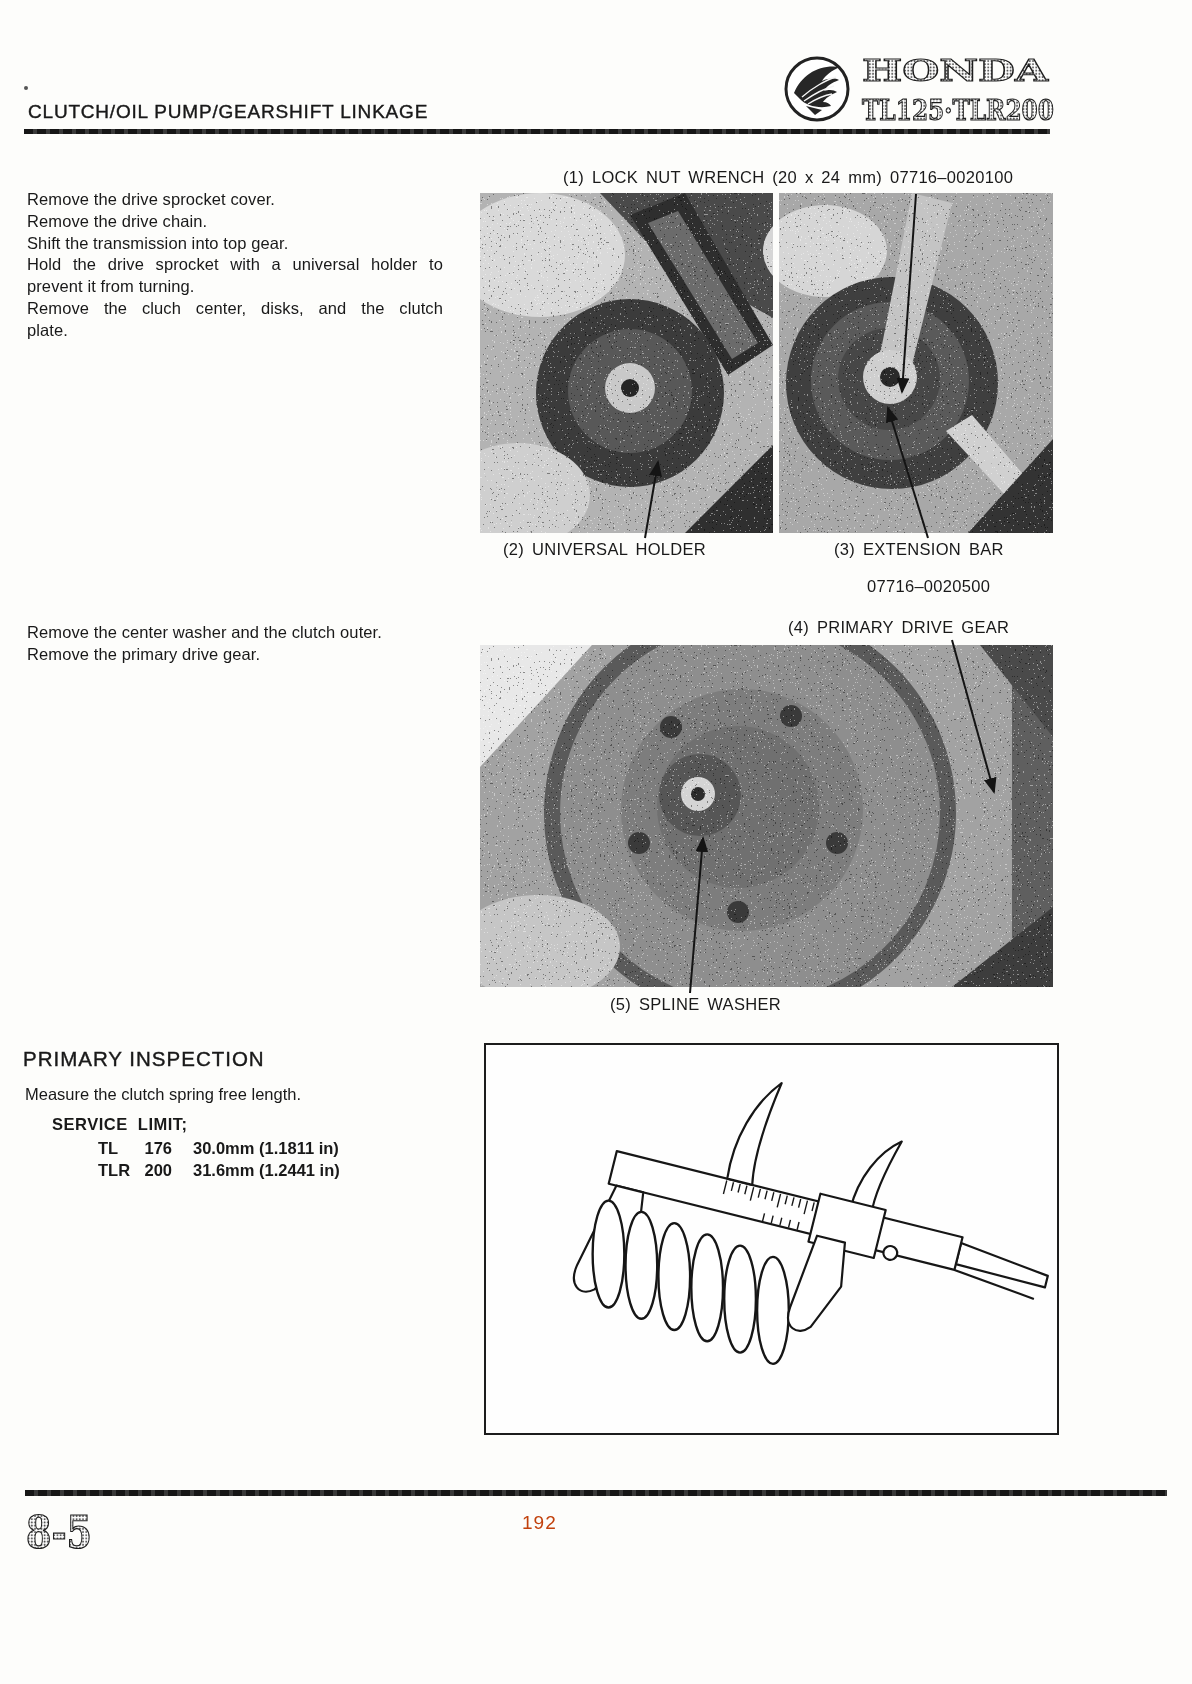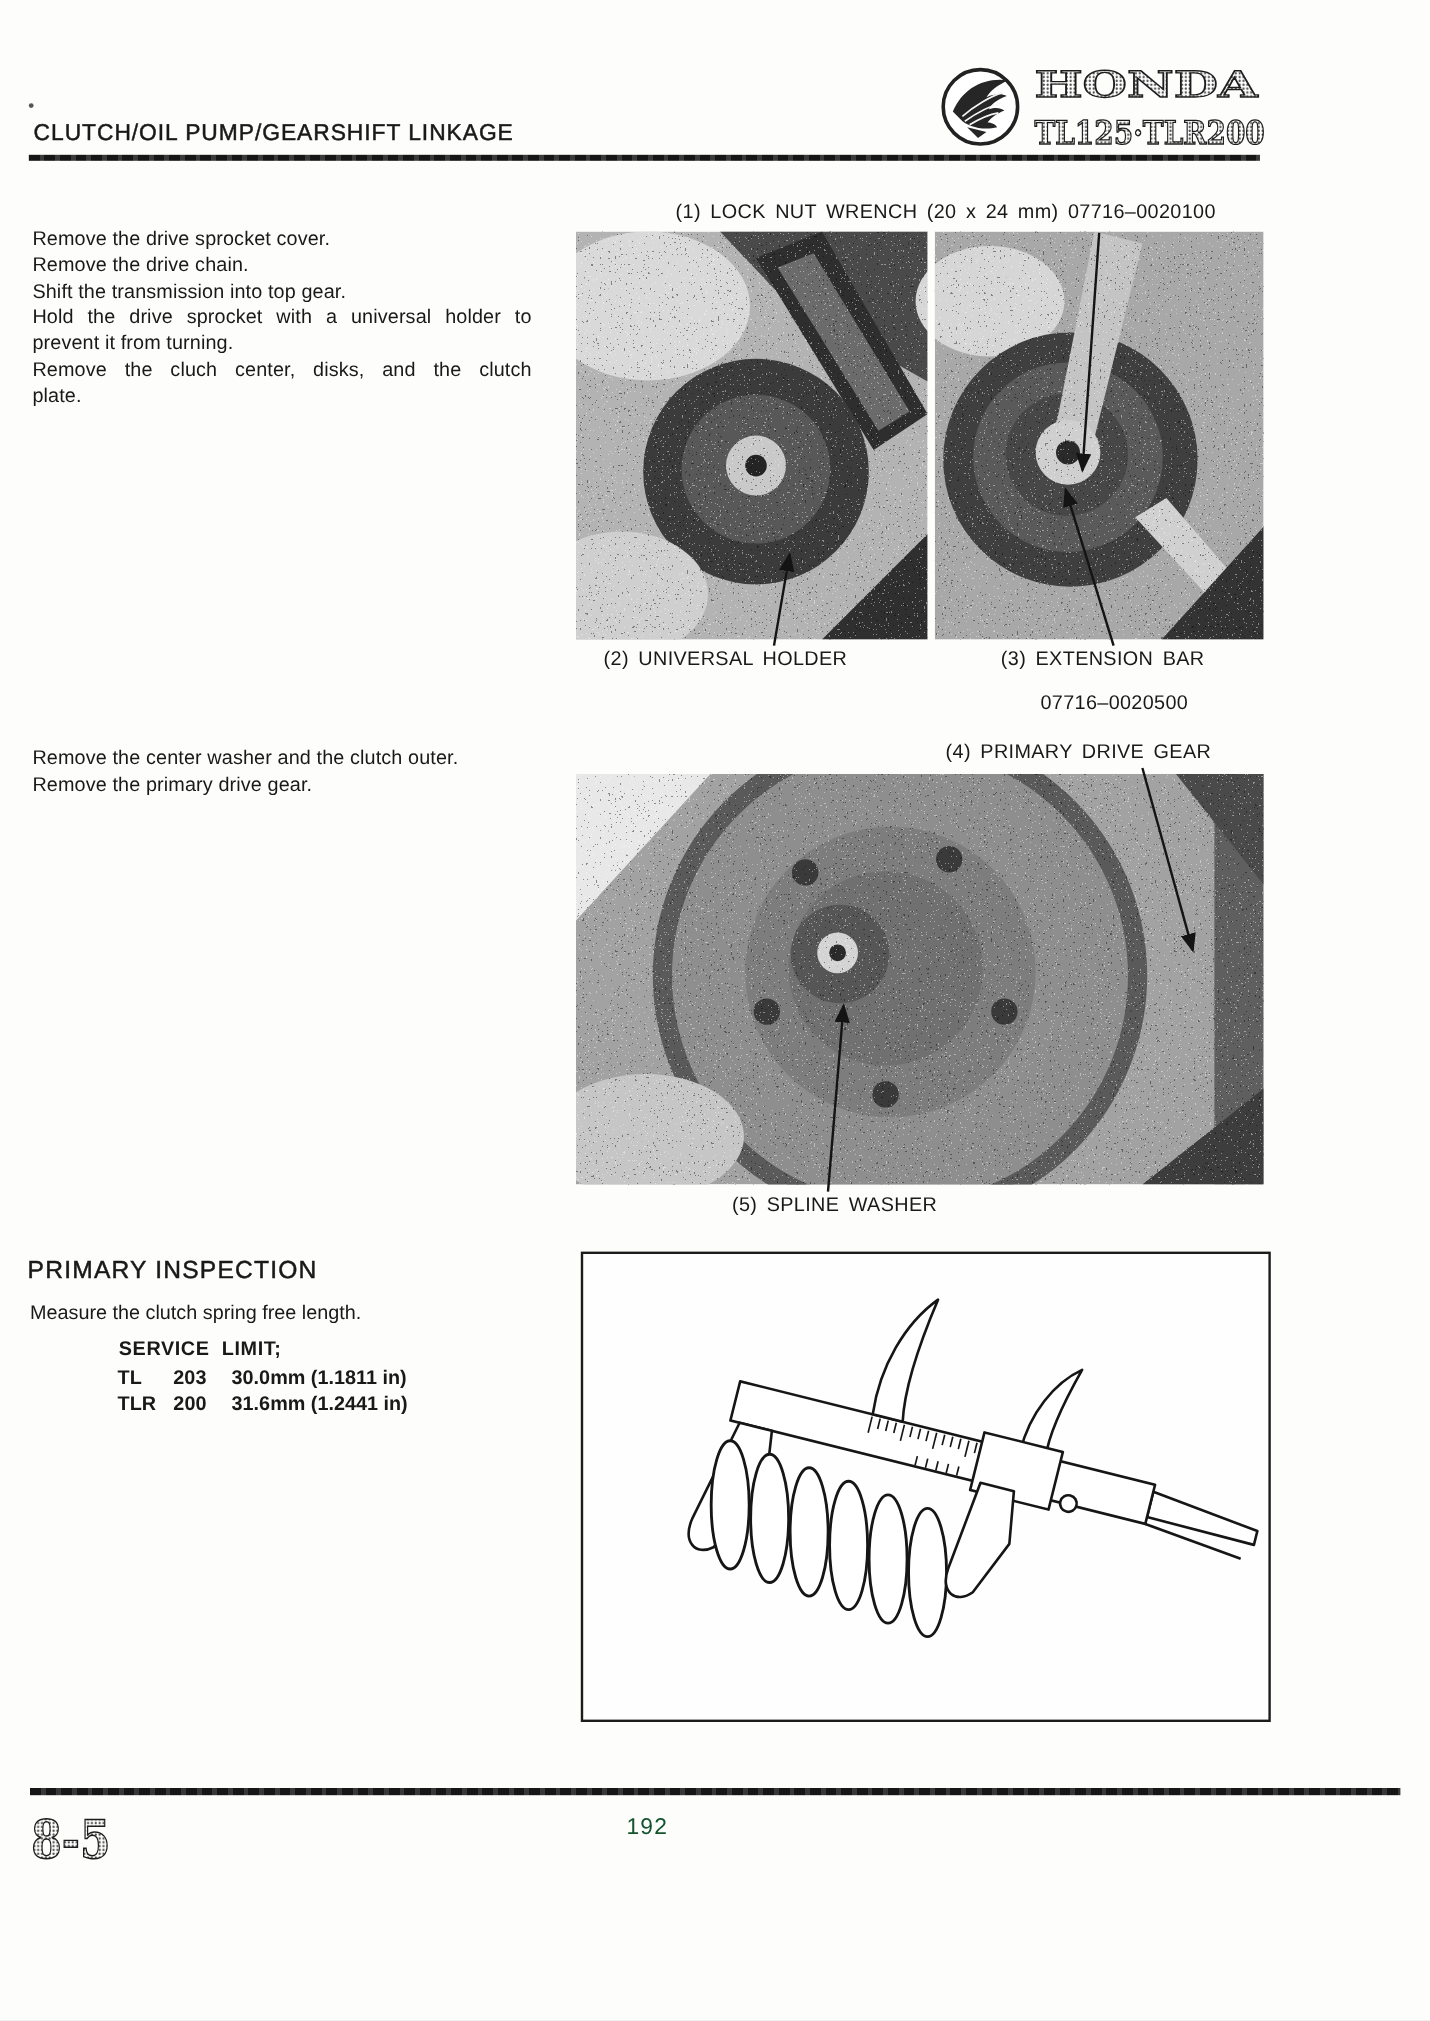--- a/index.html
+++ b/index.html
@@ -31,35 +31,35 @@
   .para .just { text-align:justify; text-align-last:justify; }
   .block1 { left:27px; top:189px; width:416px; }
   .block2 { left:27px; top:622px; width:420px; }
 
   
   .cap { font-size:16.5px; letter-spacing:0.3px; word-spacing:3px; white-space:nowrap; }
 
   
   .section-heading { left:23px; top:1047px; font-size:20.5px; letter-spacing:1px; -webkit-text-stroke:0.4px #191919; }
   .measure { left:25px; top:1085px; font-size:16.5px; }
-  .service-limit { left:52px; top:1115px; font-size:16.5px; font-weight:bold; letter-spacing:0.5px; white-space:pre;margin-left:47px; }
+  .service-limit { left:52px; top:1115px; font-size:16.5px; font-weight:bold; letter-spacing:0.5px; white-space:pre; }
   .limit-row { font-size:16.5px; font-weight:bold; white-space:nowrap; }
   .limit-row .model { position:absolute; left:98px; width:74px; display:inline-block; text-align:justify; text-align-last:justify; }
   .limit-row .value { position:absolute; left:193px; }
 
   
   .photo-svg { position:absolute; display:block; }
   .draw-box {
     left:484px; top:1043px; width:571px; height:388px;
     border:2px solid #1c1c1c; background:#fefefe;
   }
   .overlay-svg { left:450px; top:150px; width:630px; height:900px; pointer-events:none; }
 
   
-  .page-number { left:522px; top:1512px; font-size:19px; letter-spacing:1px; color:#14532d; }
+  .page-number { left:522px; top:1512px; font-size:19px; letter-spacing:1px; color:#c2410c; }
 </style>
 </head>
 <body>
 
 <svg width="0" height="0" style="position:absolute" aria-hidden="true">
   <defs>
     <filter id="grainB" x="0%" y="0%" width="100%" height="100%">
       <feTurbulence type="fractalNoise" baseFrequency="0.55" numOctaves="2" seed="7" stitchTiles="stitch"></feTurbulence>
       <feColorMatrix type="saturate" values="0"></feColorMatrix>
       <feComponentTransfer>
@@ -195,21 +195,21 @@
       <path d="M502,490 L544,642" marker-end="url(#ah)"></path>
       <path d="M240,843 L253,688" marker-end="url(#ah)"></path>
     </g>
   </svg>
 
   <div class="abs section-heading">PRIMARY INSPECTION</div>
   <div class="abs measure">Measure the clutch spring free length.</div>
   <div class="abs service-limit">SERVICE  LIMIT;</div>
 
   <div class="abs limit-row" style="left:0; top:1139px; width:470px;">
-    <span class="model">TL 203</span>
+    <span class="model">TL 176</span>
     <span class="value">30.0mm (1.1811 in)</span>
   </div>
   <div class="abs limit-row" style="left:0; top:1161px; width:470px;">
     <span class="model">TLR 200</span>
     <span class="value">31.6mm (1.2441 in)</span>
   </div>
 
   <div class="abs draw-box">
     <svg width="571" height="388" viewBox="0 0 575 392">
       <g transform="translate(15,25) rotate(14 280 190)" stroke="#161616" stroke-width="2.2" fill="#ffffff" stroke-linejoin="round">

